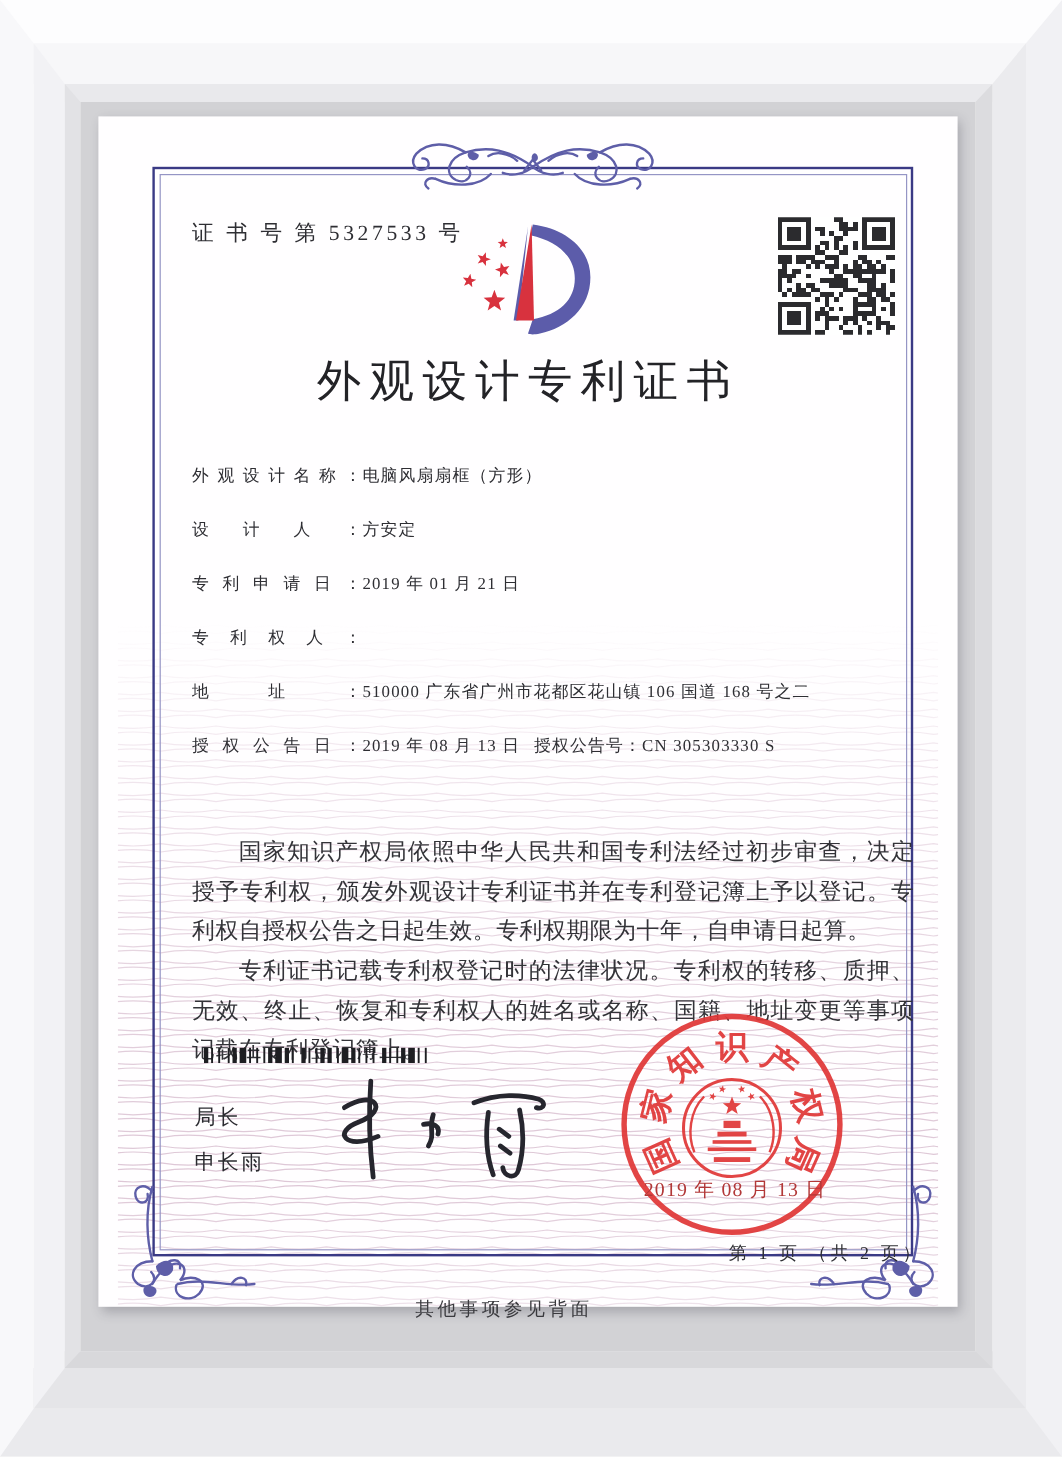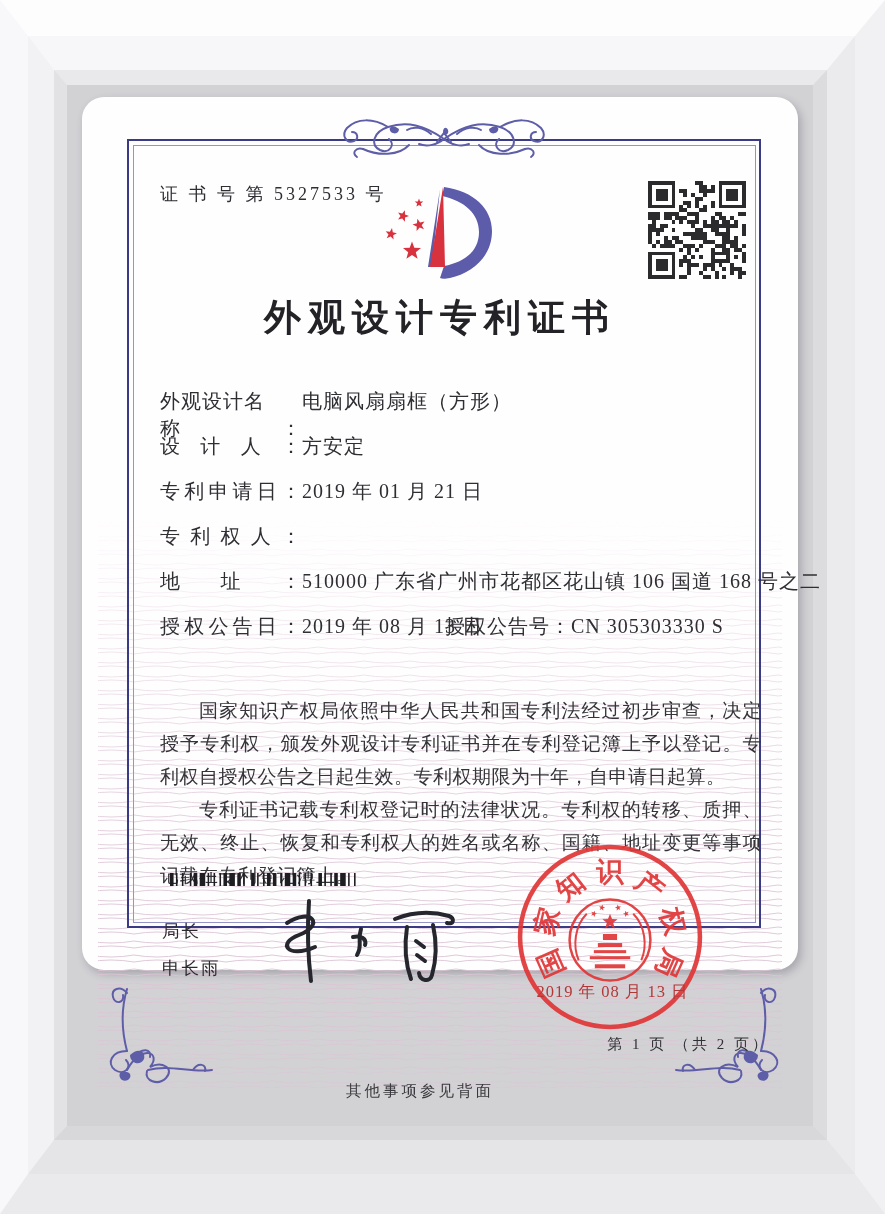--- a/index.html
+++ b/index.html
@@ -8,41 +8,41 @@
   
   .f1,.f2,.f3{position:absolute;pointer-events:none;}
   .f1{inset:0;border-style:solid;border-width:36px 30px 40px 28px;
       border-color:#fdfdfe #f1f1f4 #eaeaed #f8f8fa;}
   .f2{inset:36px 30px 40px 28px;border-style:solid;border-width:34px 28px 34px 26px;
       border-color:#f7f7f9 #ebebee #e5e5e8 #f2f2f5;}
   .f3{inset:70px 58px 74px 54px;border-style:solid;border-width:15px 14px 14px 13px;
       border-color:#e9e9ec #dcdcdf #d8d8db #e2e2e5;}
   .backing{position:absolute;top:85px;right:72px;bottom:88px;left:67px;background:#d2d2d5;}
   
-  .paper{position:absolute;left:82px;top:97px;width:716px;height:873px;background:#fffeff;
-         box-shadow:3px 4px 9px rgba(50,50,65,.28);border-radius:22px;}
+  .paper{position:absolute;left:82px;top:97px;width:716px;height:992px;background:#fffeff;
+         box-shadow:3px 4px 9px rgba(50,50,65,.28);}
   .waves{position:absolute;left:16px;top:420px;z-index:0;
          -webkit-mask-image:linear-gradient(180deg,rgba(0,0,0,0) 0%,rgba(0,0,0,.35) 18%,rgba(0,0,0,.8) 55%,rgba(0,0,0,.95) 82%,rgba(0,0,0,.45) 100%);
          mask-image:linear-gradient(180deg,rgba(0,0,0,0) 0%,rgba(0,0,0,.35) 18%,rgba(0,0,0,.8) 55%,rgba(0,0,0,.95) 82%,rgba(0,0,0,.45) 100%);}
   .b-outer{position:absolute;top:42px;right:37px;bottom:42px;left:45px;
            border:2.5px solid #3a3a85;z-index:1;}
   .b-inner{position:absolute;top:47.5px;right:42.5px;bottom:47.5px;left:50.5px;
            border:1px solid #9595c5;z-index:1;}
   .orn-top{position:absolute;left:247px;top:10px;z-index:2;}
   .fl-bl{position:absolute;left:18px;top:880px;z-index:2;}
   .fl-br{position:absolute;left:586px;top:880px;z-index:2;transform:scaleX(-1);}
   
   .certno{position:absolute;left:78px;top:85px;z-index:3;font-size:18px;letter-spacing:3px;color:#2e2e33;}
   .logo{position:absolute;left:300px;top:84px;z-index:3;}
   .qr{position:absolute;left:566px;top:84px;z-index:3;}
   .title{position:absolute;left:0;right:0;top:196px;z-index:3;text-align:center;
-         font-size:37px;font-weight:700;letter-spacing:7px;color:#232327;}
+         font-size:37px;font-weight:400;letter-spacing:7px;color:#232327;}
   .fields{position:absolute;left:78px;right:36px;top:291px;z-index:3;}
   .frow{position:relative;display:flex;align-items:baseline;height:24px;margin-bottom:21px;
-        font-size:20px;color:#2e2e33;letter-spacing:1px;}
+        font-size:14px;color:#2e2e33;letter-spacing:1px;}
   .flabel{flex:none;width:142px;text-align-last:justify;}
   .fvalue{margin-left:0;white-space:nowrap;}
   .second{position:absolute;left:285px;top:0;display:flex;align-items:baseline;justify-content:flex-end;}
   .paras{position:absolute;left:78px;top:597px;width:602px;z-index:3;font-size:19px;
          line-height:33px;color:#333338;text-align:justify;letter-spacing:.5px;}
   .paras p{margin:0;text-indent:2.05em;}
   .barcode{position:absolute;left:88px;top:776px;z-index:3;}
   .signoff{position:absolute;left:80px;top:822px;z-index:3;font-size:17.5px;letter-spacing:2px;color:#2b2b30;}
   .signoff .t{margin-bottom:13px;}
   .signature{position:absolute;left:175px;top:788px;z-index:3;}

